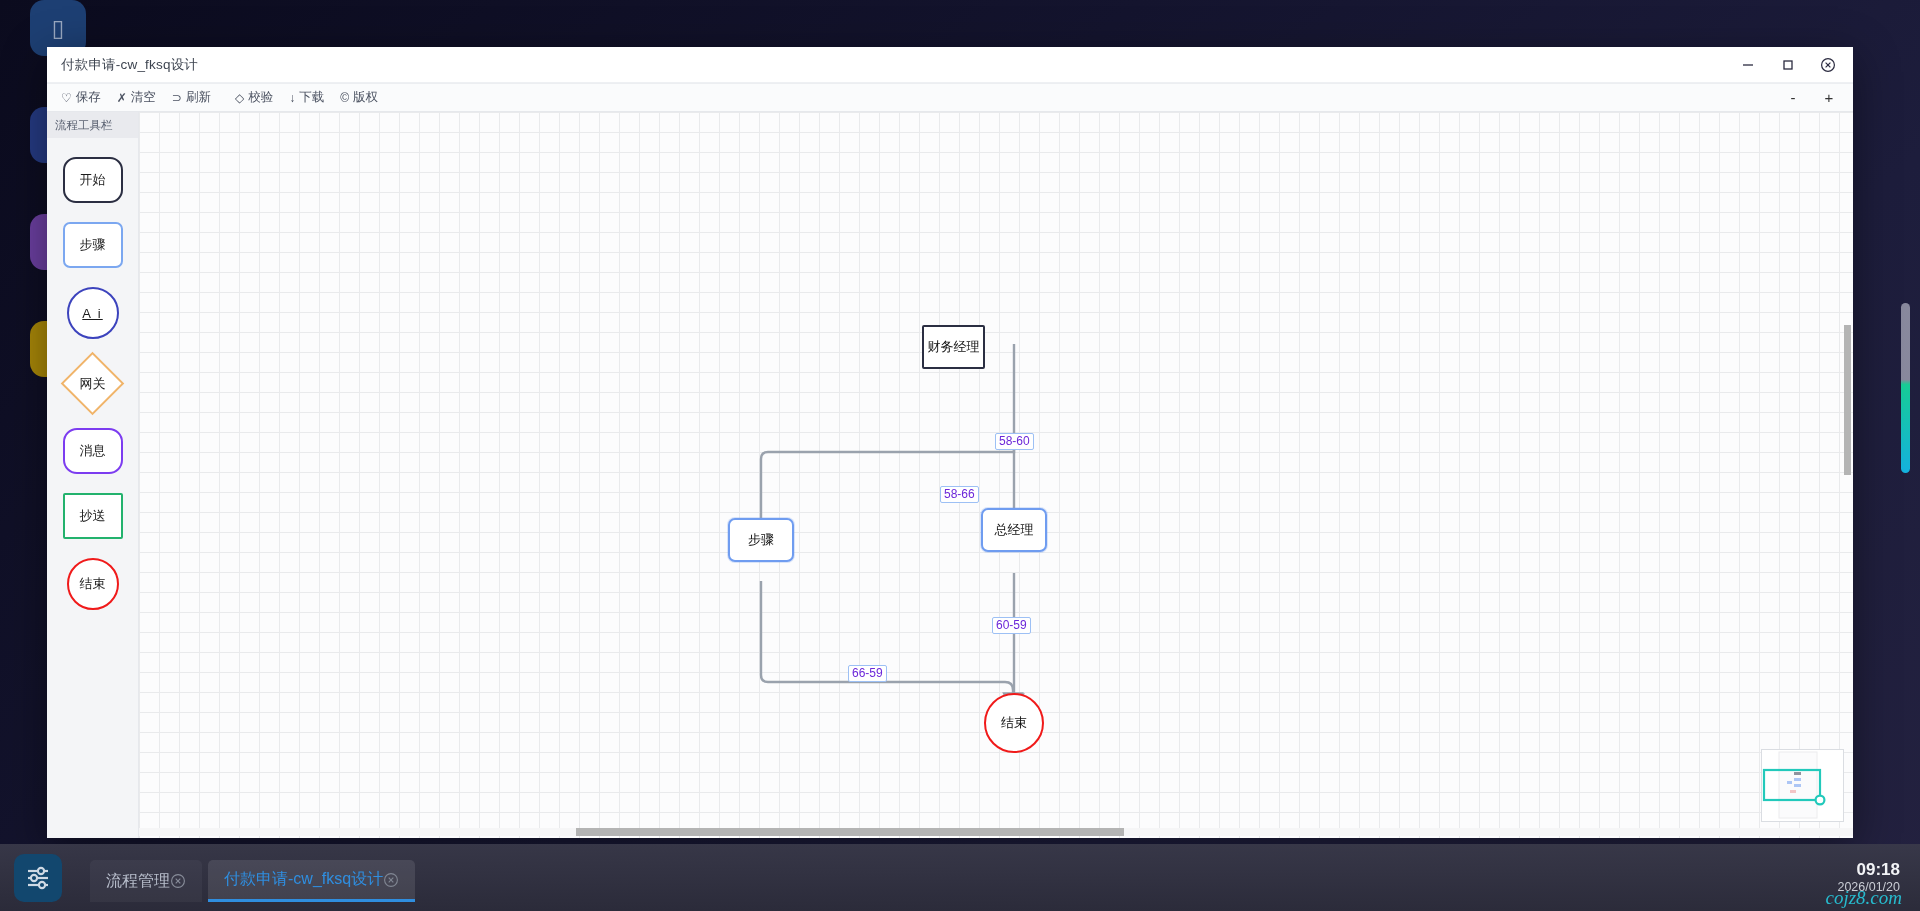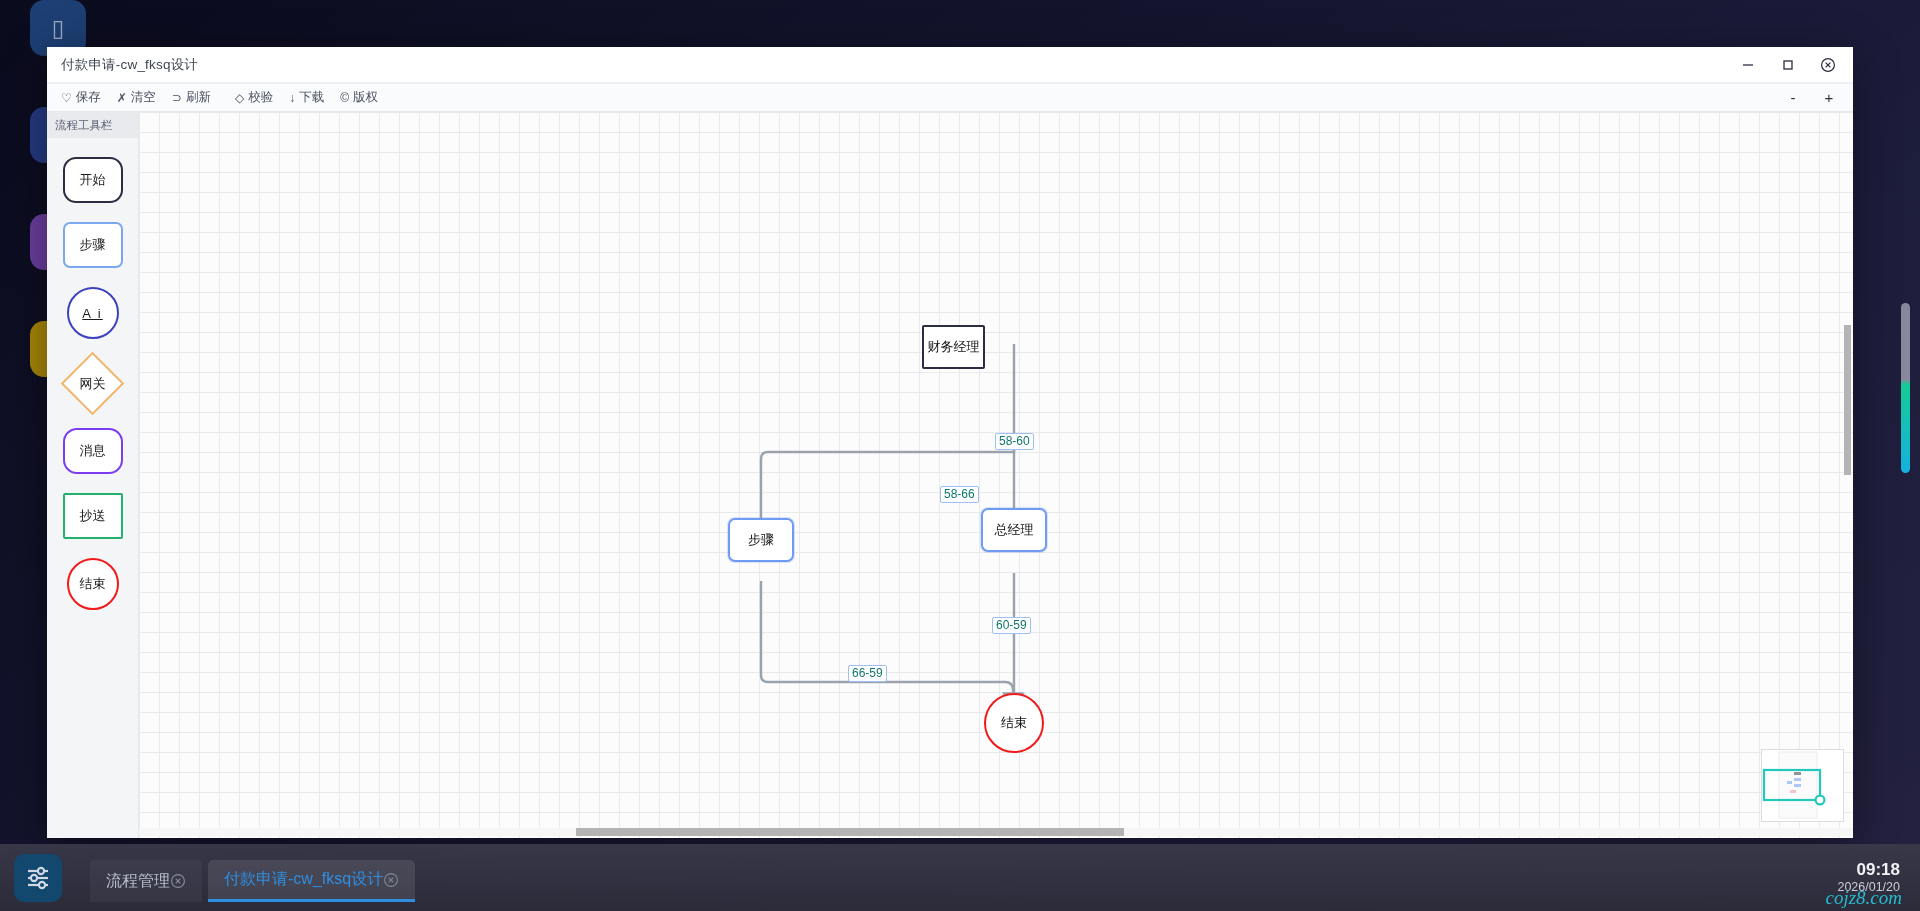--- a/index.html
+++ b/index.html
@@ -113,21 +113,21 @@
 
   .node {
     position: absolute; display: flex; align-items: center; justify-content: center;
     background: #fff; font-size: 13px; color: #101010; cursor: pointer; z-index: 3;
   }
   .n-start { border: 2.5px solid #2b2e42; border-radius: 2px; }
   .n-step  { border: 2px solid #6f9cf0; border-radius: 7px; box-shadow: 0 0 0 1px rgba(111,156,240,.25); }
   .n-end   { border: 2.5px solid #f01a1a; border-radius: 50%; }
 
   .edge-label {
-    position: absolute; z-index: 4; font-size: 12px; color: #0f766e;
+    position: absolute; z-index: 4; font-size: 12px; color: #6d28d9;
     background: #fff; border: 1px solid #9dc0f5; border-radius: 2px;
     padding: 0 3px; line-height: 15px; cursor: pointer; white-space: nowrap;
   }
 
   
   #cv-scroll-h {
     position: absolute; left: 437px; bottom: 2px; width: 548px; height: 8px;
     background: #b4b4b4; border-radius: 0; z-index: 6; cursor: pointer;
   }
   #cv-scroll-h-track { position:absolute; left:0; bottom:2px; width:100%; height:8px; background:#f6f6f7; z-index:5;}

